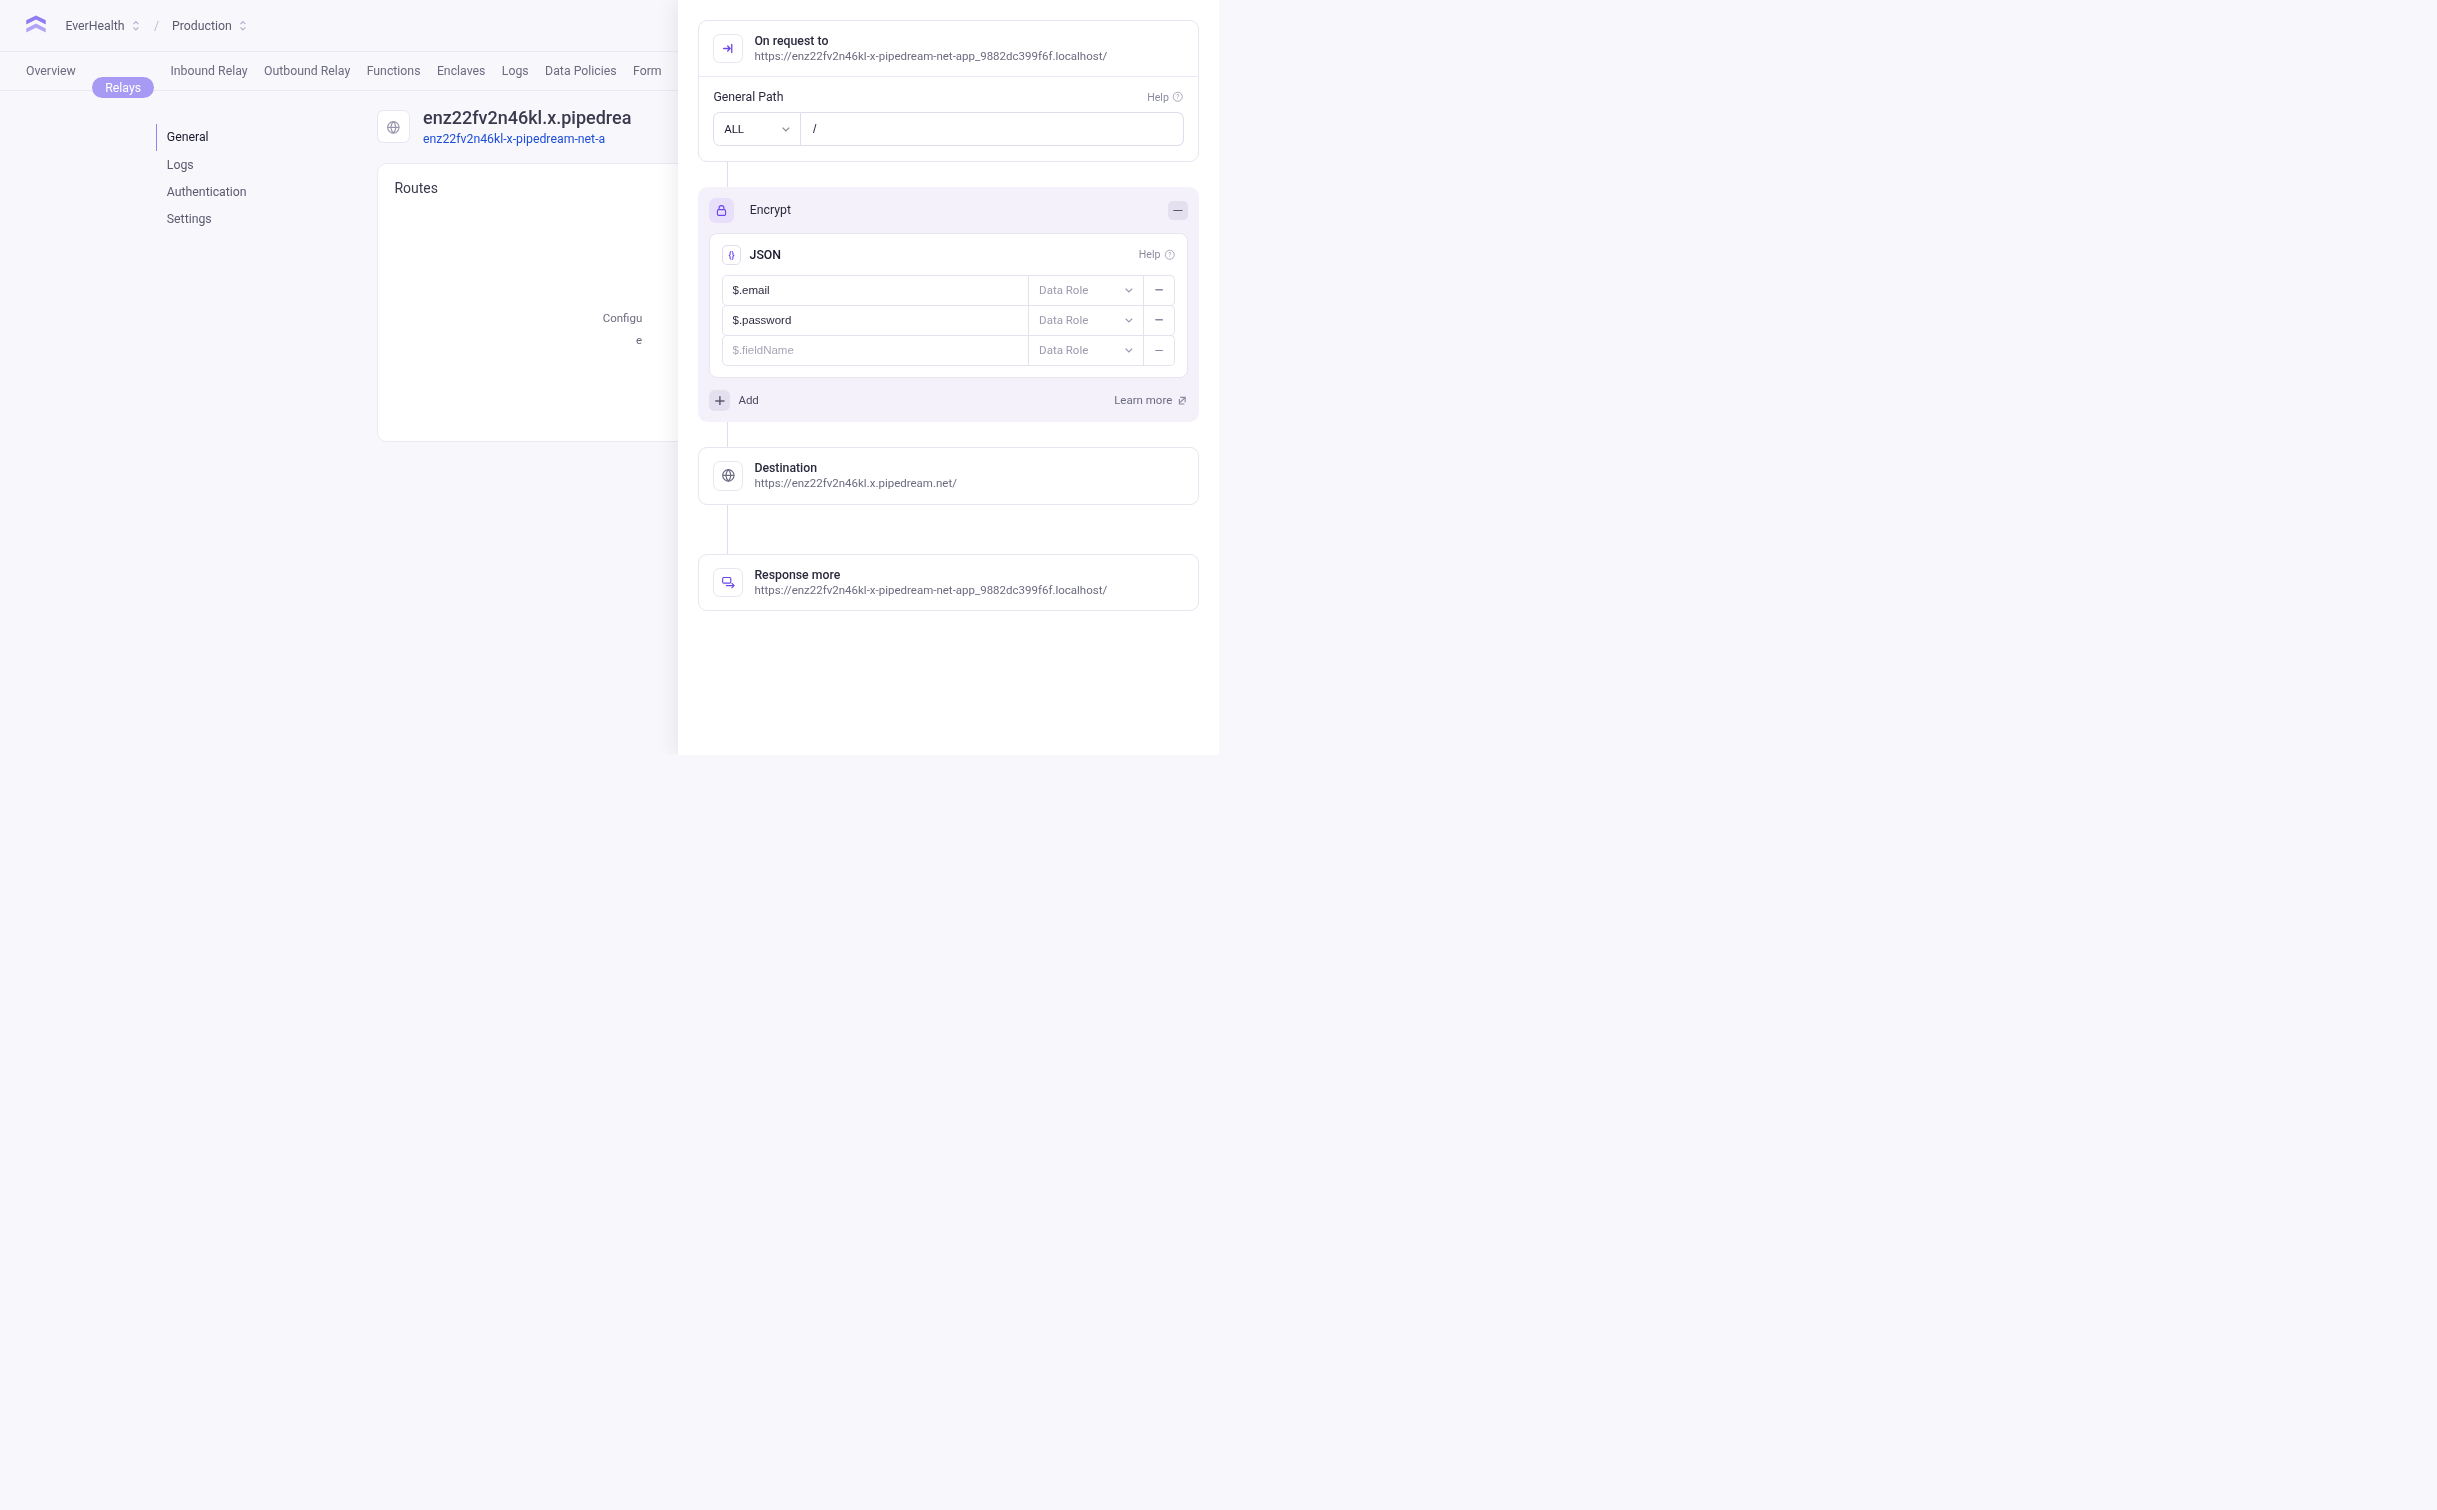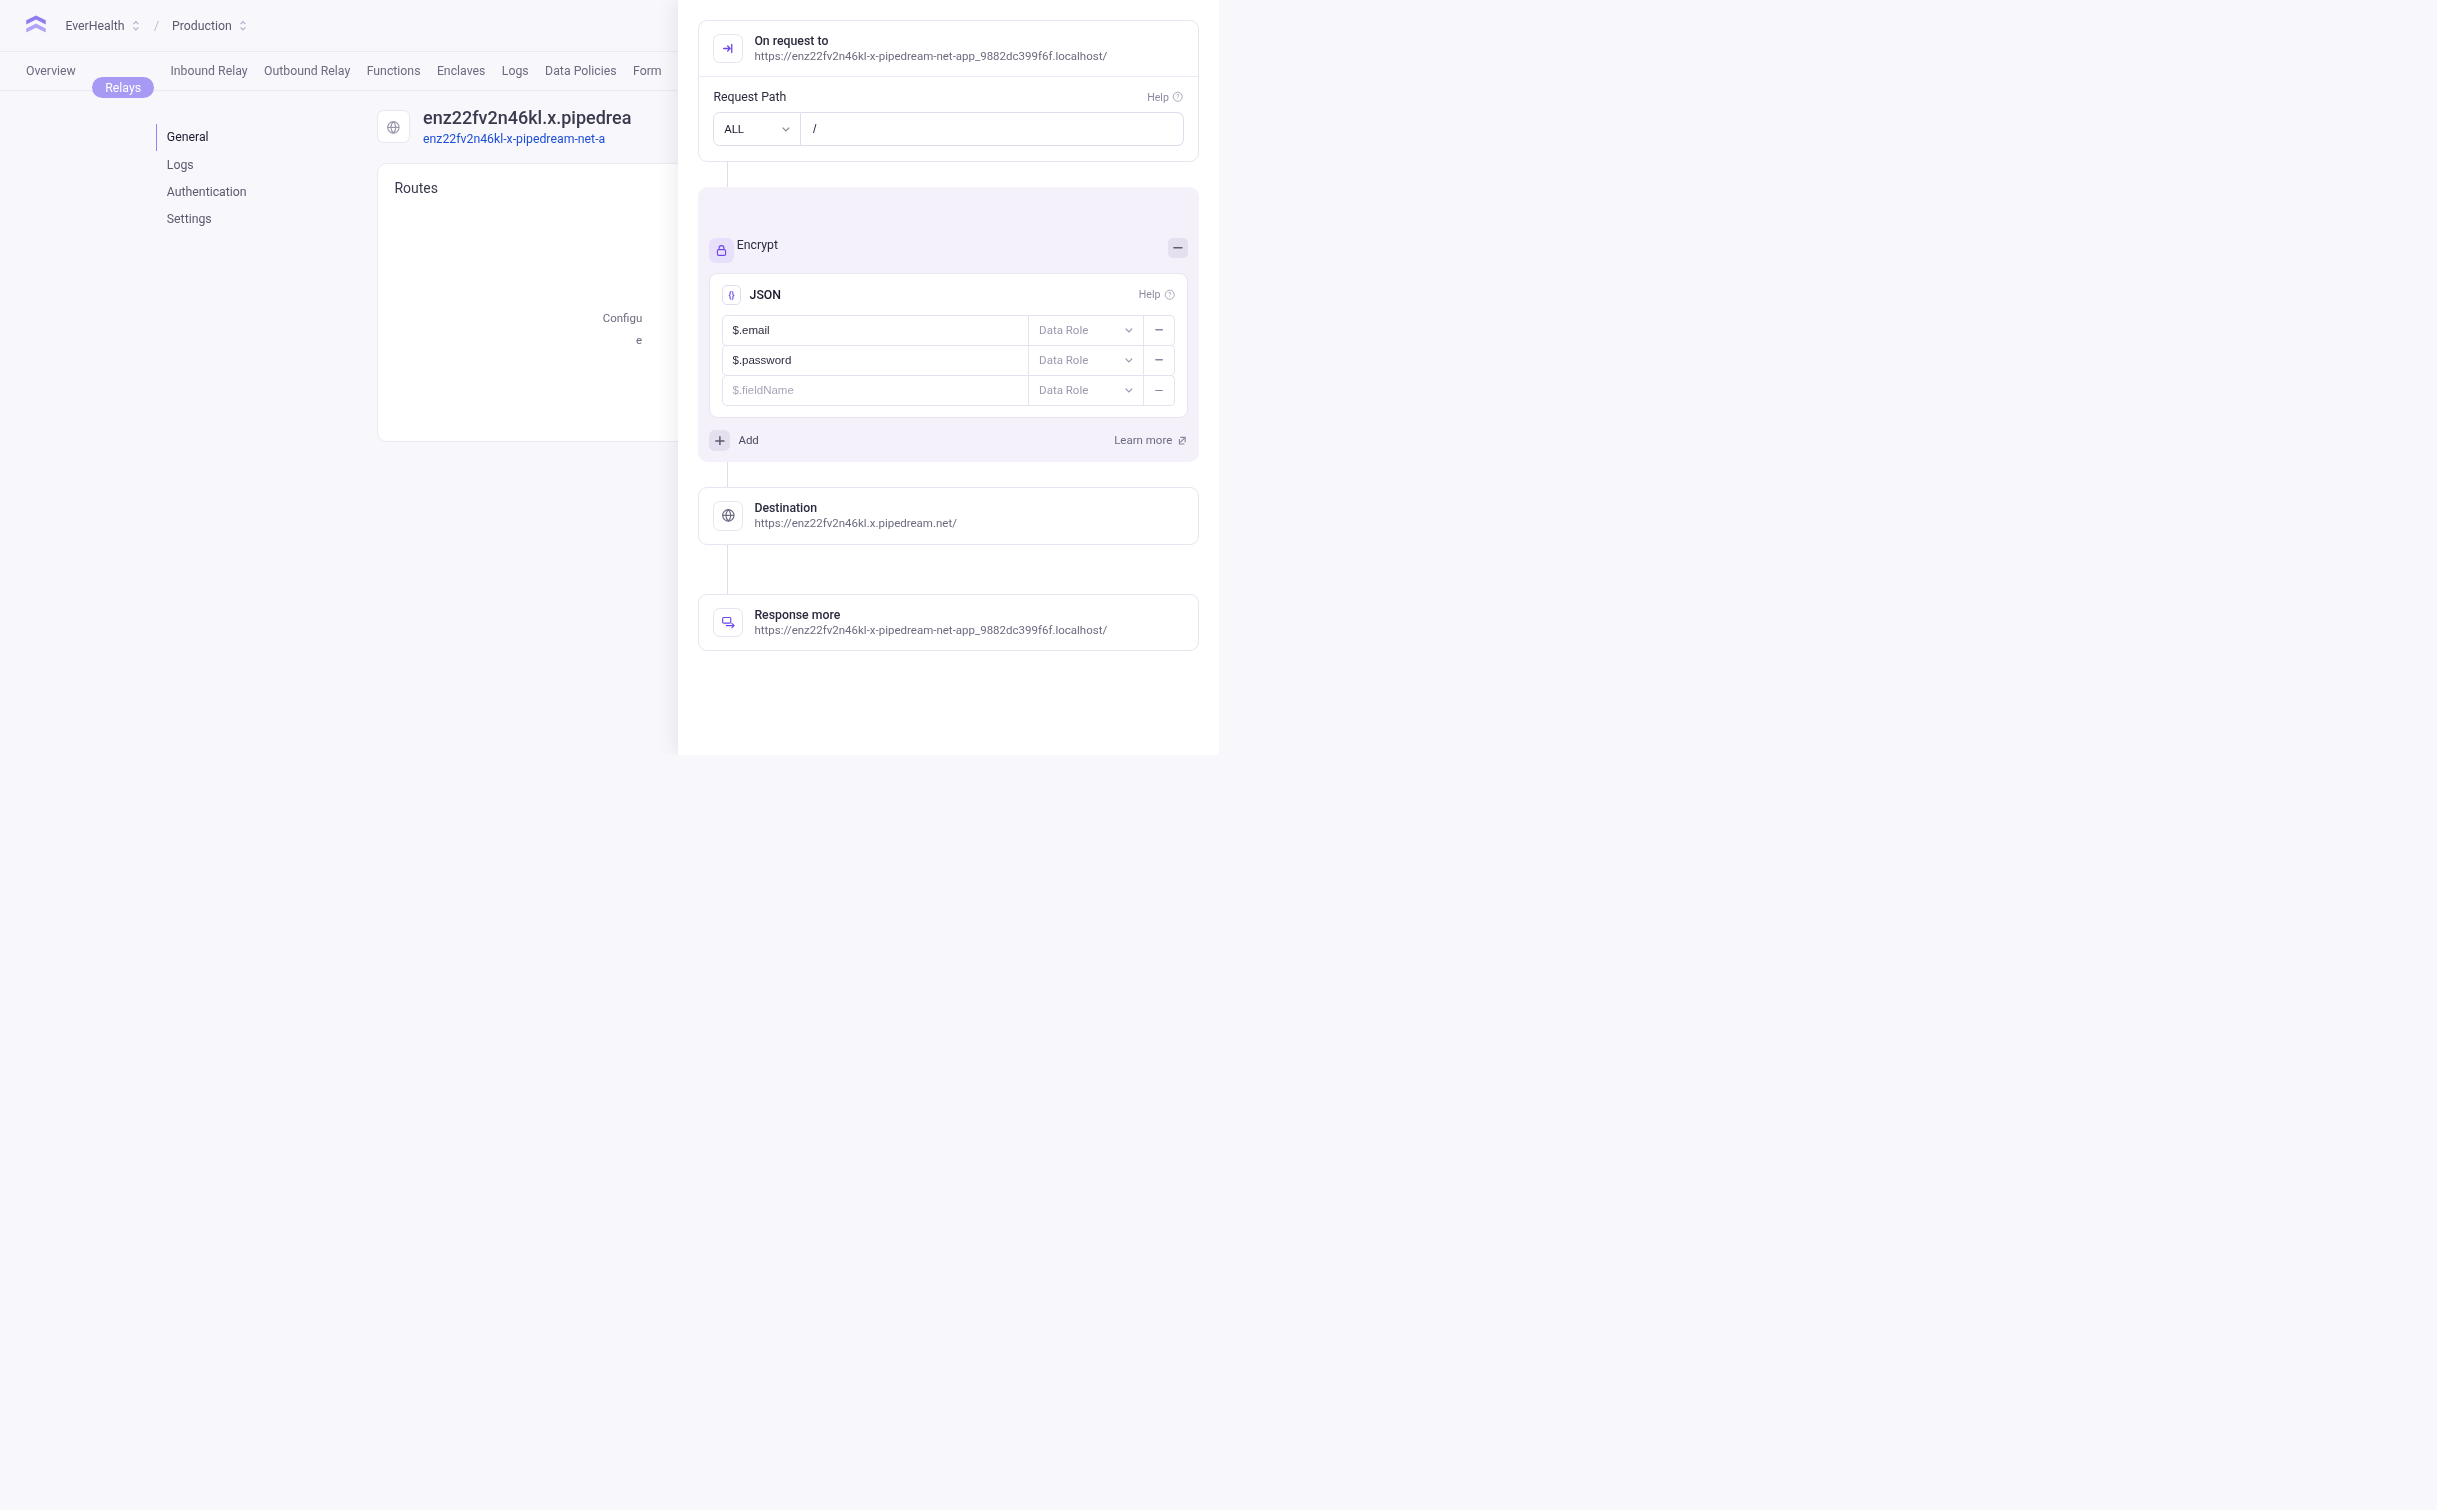--- a/index.html
+++ b/index.html
@@ -260,23 +260,23 @@
     }
     
     .encrypt-card {
       background: #f4f1fa;
       border-radius: 9.8px;
       margin-top: 0;
       padding: 11.5px 11.5px 11.5px 11.5px;
     }
     .encrypt-header {
       display: flex;
-      gap: 3px;
+      align-items: center;
+      gap: 16px;
       margin-bottom: 9.8px;
-      margin-top: 40px;
     }
     .enc-icon {
       width: 24.6px;
       height: 24.6px;
       background: #e8e0fb;
       border-radius: 6.6px;
       display: flex;
       align-items: center;
       justify-content: center;
     }
@@ -500,21 +500,21 @@
               <path d="M2 8 H10 M7 5 L10 8 L7 11 M12 3 V13" stroke="#6b46e8" stroke-width="1.6" fill="none" stroke-linecap="round"></path>
             </svg>
         </div>
         <div>
           <div class="flow-title">On request to</div>
           <div class="flow-sub">https://enz22fv2n46kl-x-pipedream-net-app_9882dc399f6f.localhost/</div>
         </div>
       </div>
       <div style="border-top:0.8px solid #ece8f4; margin: 13px -14.7px 0 -14.7px;"></div>
       <div class="section-row">
-        <div class="section-label">Request Path</div>
+        <div class="section-label">General Path</div>
         <div class="help-link">
           <span>Help</span>
           <svg width="11.5" height="11.5" viewBox="0 0 14 14" style="font-size:13px">
               <circle cx="7" cy="7" r="5.5" fill="none" stroke="#9a96ad"></circle>
               <text x="7" y="10" font-size="8" fill="#9a96ad" text-anchor="middle">?</text>
             </svg>
         </div>
       </div>
       <div class="path-row">
         <div class="method-select">

